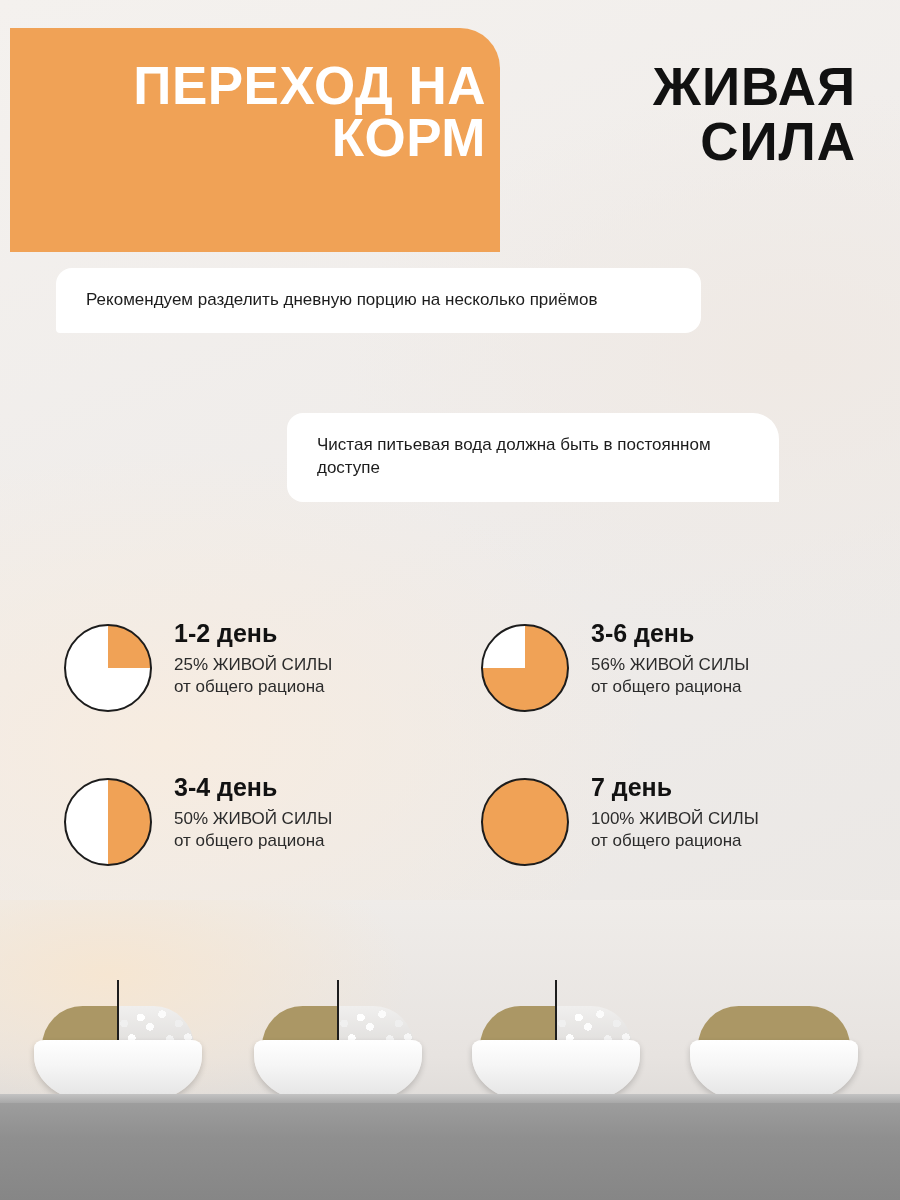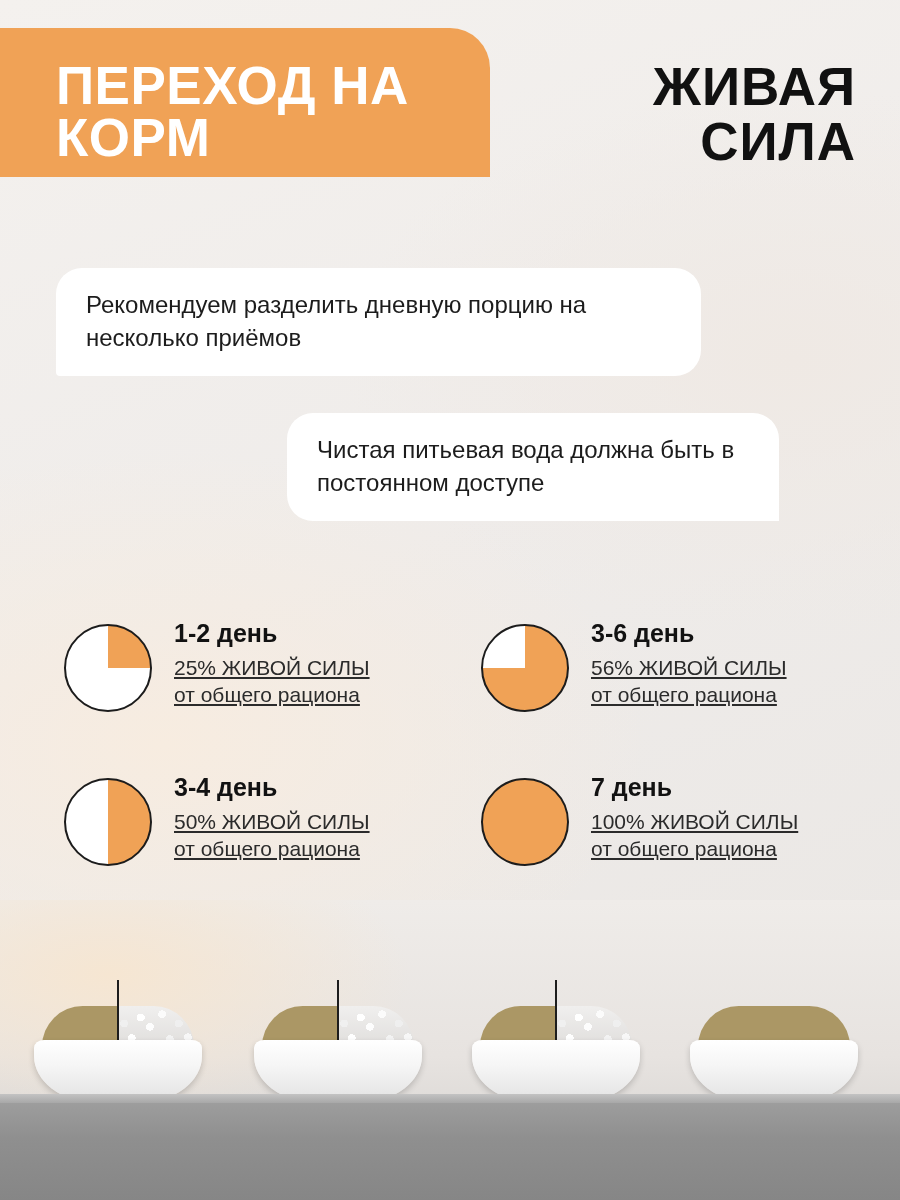--- a/index.html
+++ b/index.html
@@ -25,27 +25,28 @@
   }
 
   
   .header {
     position: absolute;
     top: 0; left: 0; right: 0;
     height: 230px;
   }
   .orange-panel {
     position: absolute;
-    left: 0;
+    left: 10px;
     top: 28px;
     width: 490px;
-    height: 149px;
+    height: 224px;
     background: #f0a256;
     border-top-right-radius: 40px;
     border-bottom-right-radius: 0;
+    text-align: right;
   }
   .orange-panel-title {
     position: absolute;
     left: 56px;
     top: 32px;
     width: 420px;
     color: #ffffff;
     font-size: 53px;
     line-height: 0.98;
     font-weight: bold;
@@ -63,23 +64,23 @@
     line-height: 1.03;
     font-weight: bold;
     letter-spacing: 1px;
     text-transform: uppercase;
   }
 
   
   .tip {
     position: absolute;
     background: #ffffff;
-    border-radius: 26px;
+    border-radius: 16px;
     color: #1c1c1c;
-    font-size: 24px;
+    font-size: 17px;
     line-height: 1.38;
     padding: 20px 30px 22px 30px;
     box-sizing: border-box;
   }
   .tip-1 {
     left: 56px;
     top: 268px;
     width: 645px;
     border-bottom-left-radius: 4px;
   }
@@ -120,24 +121,23 @@
     padding-top: 0;
   }
   .step-title {
     font-size: 25px;
     font-weight: bold;
     color: #121212;
     margin-bottom: 6px;
     line-height: 1.1;
   }
   .step-line {
-    font-size: 21px;
+    font-size: 17px;
     color: #2b2b2b;
     line-height: 1.32;
-    text-decoration: underline;
   }
 
   
   .photo {
     position: absolute;
     left: 0; right: 0;
     bottom: 0;
     height: 300px;
     overflow: hidden;
   }

